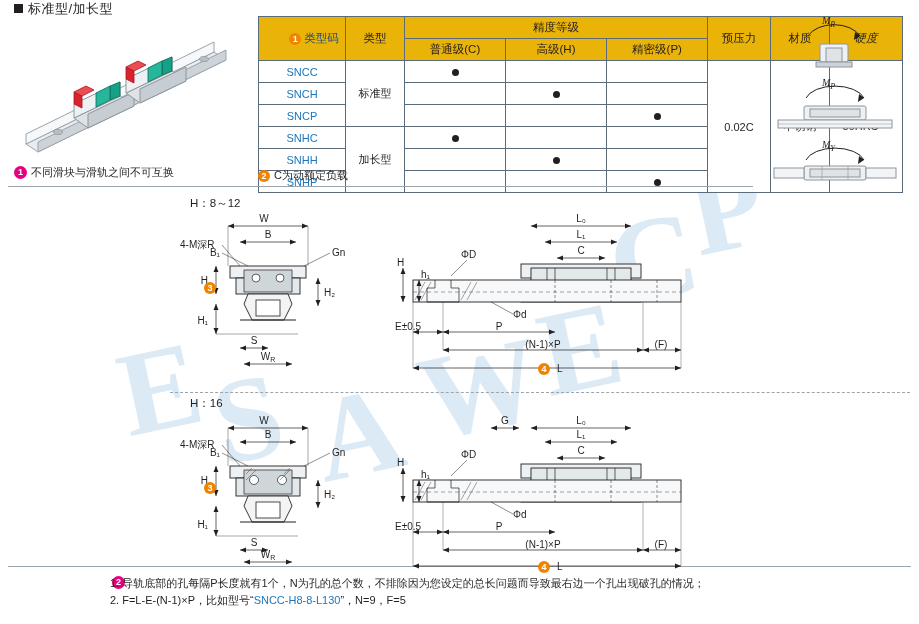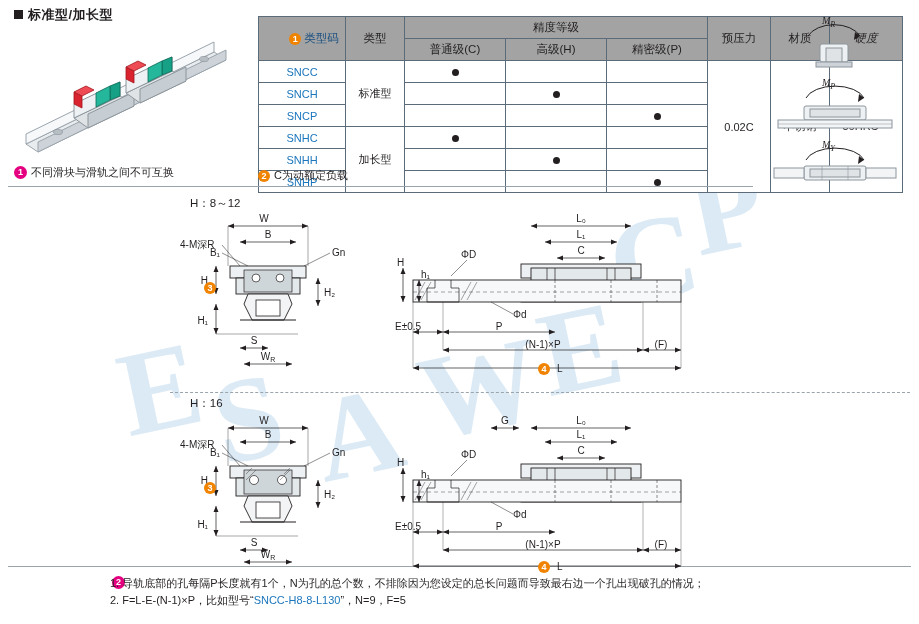--- a/index.html
+++ b/index.html
@@ -21,22 +21,22 @@
   .watermark span{
     position:absolute;
     color:#cfe3f2;
     opacity:.75;
     font-family:"Liberation Serif", serif;
     font-weight:bold;
   }
 
   
   .sec-title{
-    position:absolute;left:14px;top:6px;
-    font-size:13px;font-weight:bold;color:#231f20;
+    position:absolute;left:14px;top:0;
+    font-size:13px;font-weight:normal;color:#231f20;
     letter-spacing:.5px;
   }
   .sec-title .sq{
     display:inline-block;width:9px;height:9px;background:#231f20;margin-right:5px;
   }
 
   
   .photo{position:absolute;left:14px;top:26px;width:230px;height:130px;}
   .note-pink{
     position:absolute;left:14px;top:165px;font-size:11px;color:#231f20;
@@ -56,21 +56,21 @@
   
   .tbl{
     position:absolute;left:258px;top:16px;border-collapse:collapse;
     font-size:11px;color:#1b4f80;background:#fff;
   }
   .tbl td,.tbl th{
     border:1px solid #5b6b7a;
     text-align:center;vertical-align:middle;
     padding:0;height:21px;
   }
-  .tbl th{background:#a3a3a3;font-weight:normal;color:#1b4f80;font-size:11.5px;margin-left:48px;}
+  .tbl th{background:#eab308;font-weight:normal;color:#1b4f80;font-size:11.5px;margin-left:48px;}
   .tbl .dark{color:#231f20;}
   .dot{display:inline-block;width:7px;height:7px;border-radius:50%;background:#231f20;}
   .tbl .code{color:#1b76bc;}
   .tbl-note{
     position:absolute;left:258px;top:168px;font-size:11px;color:#231f20;
     display:flex;align-items:center;gap:4px;
   }
 
   
   .moments{position:absolute;left:760px;top:10px;width:150px;height:160px;}

